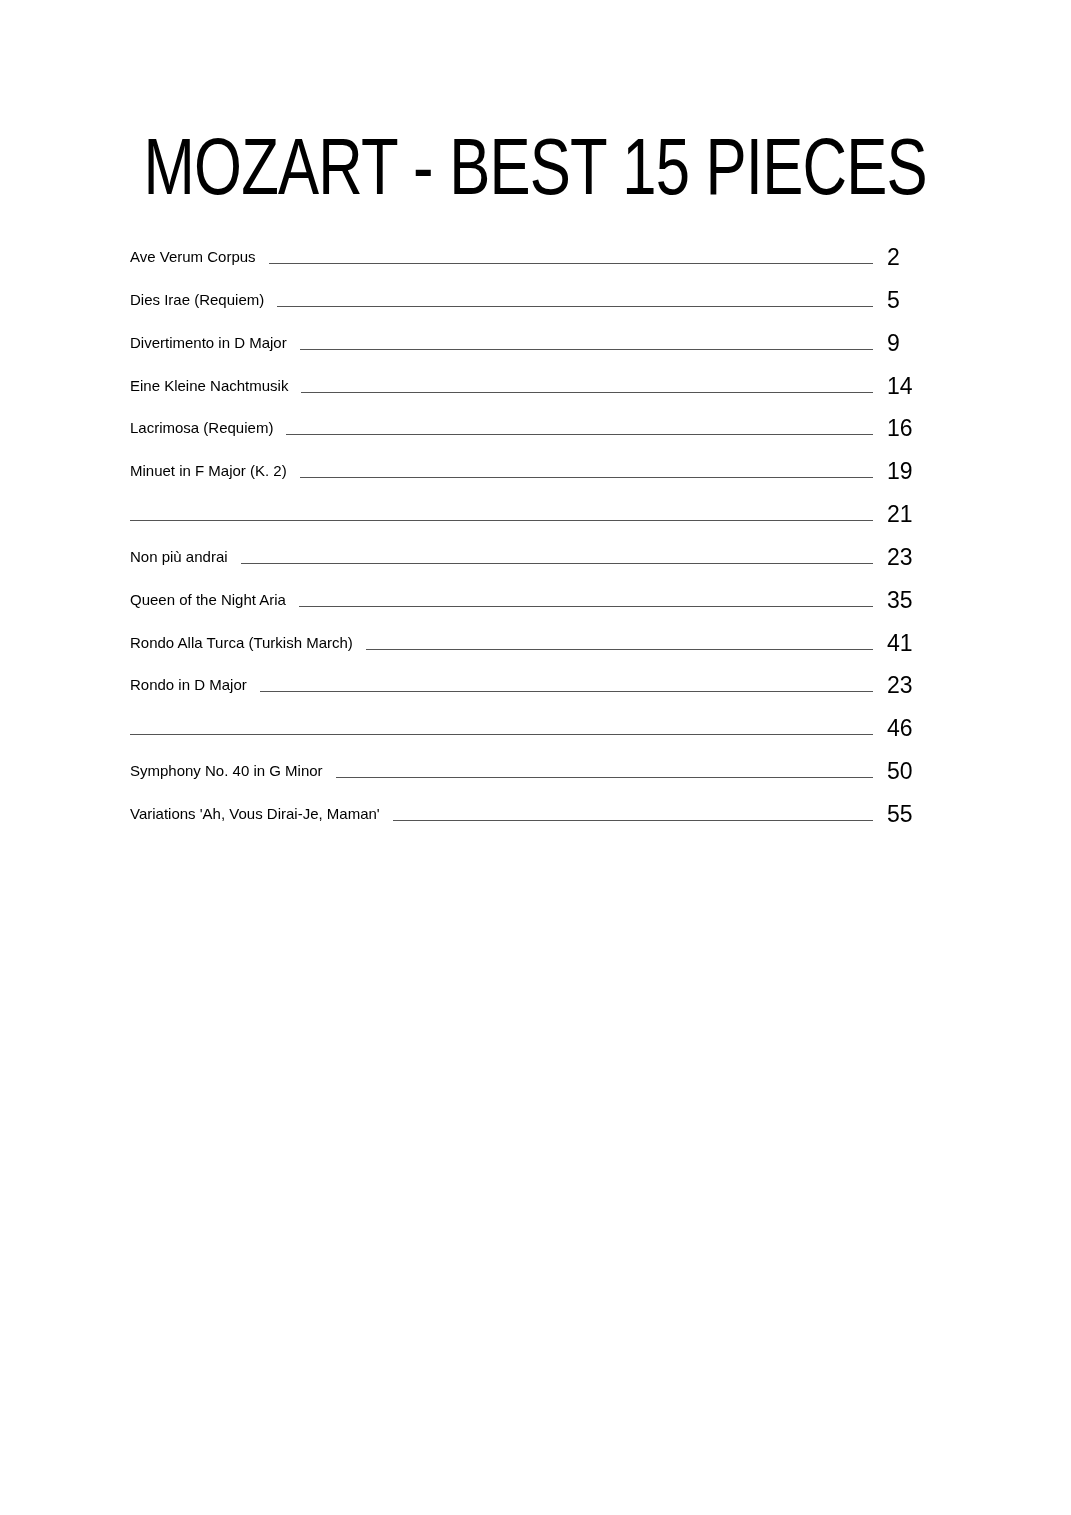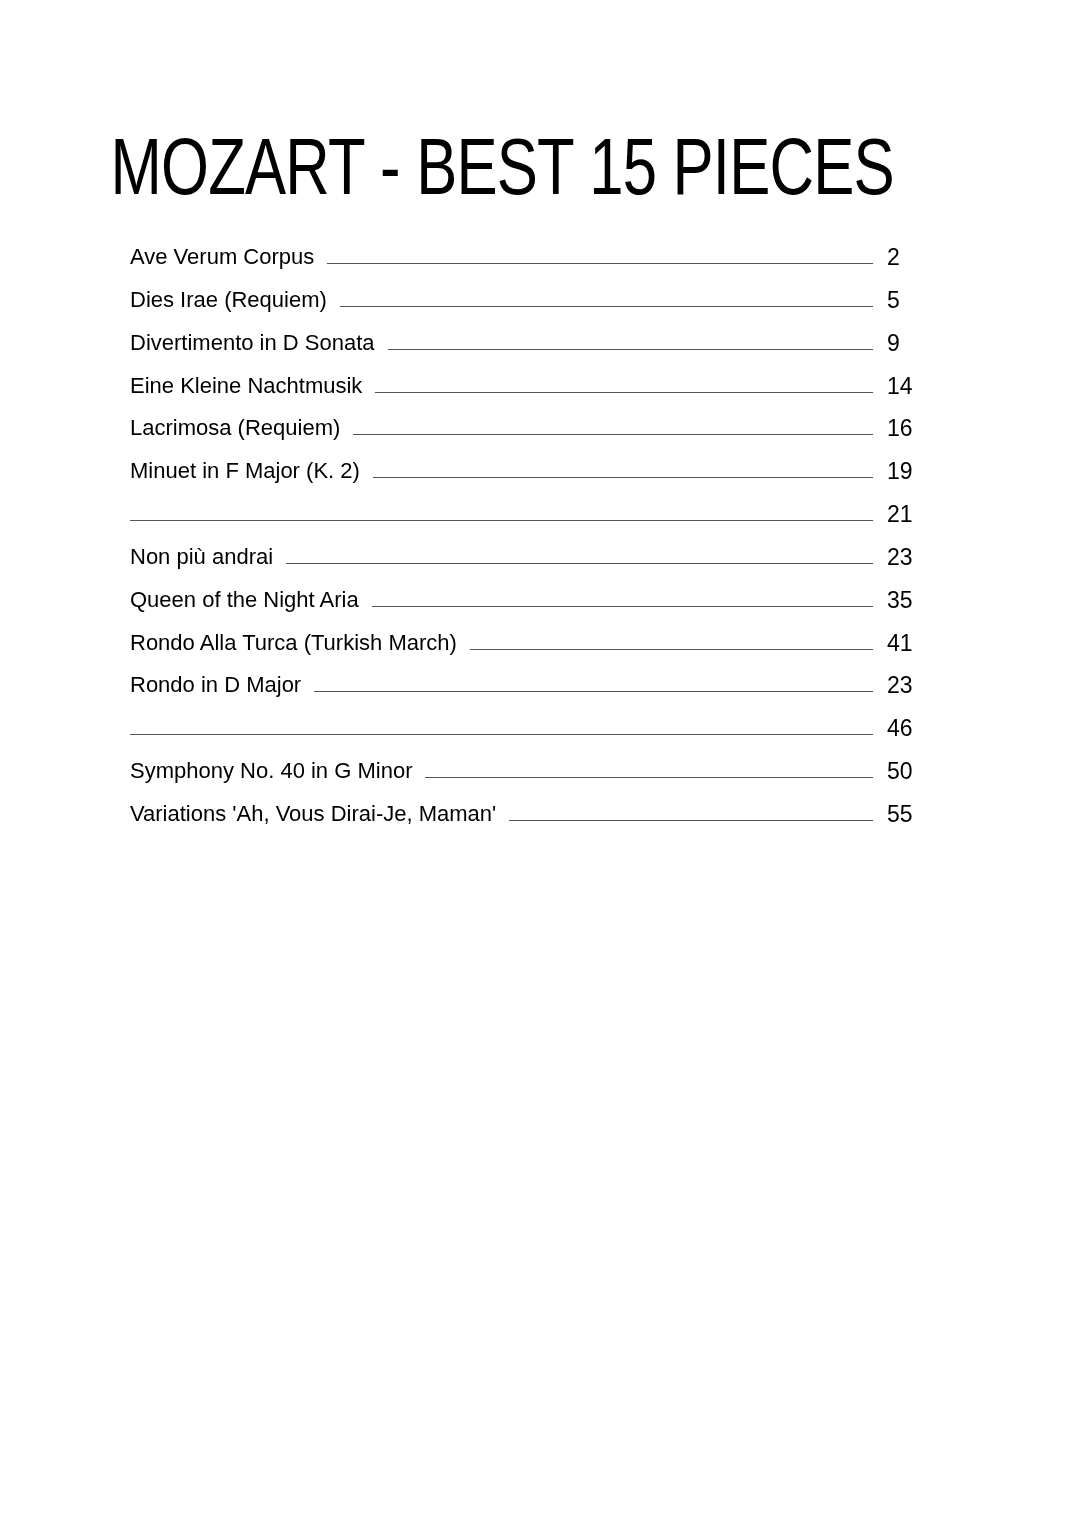--- a/index.html
+++ b/index.html
@@ -21,20 +21,21 @@
       width: 1071px;
       height: 1515px;
       background: #ffffff;
     }
     .title-wrap {
       position: absolute;
       left: 0;
       top: 122px;
       width: 1071px;
       height: 90px;
+      text-align: center;
     }
     .title {
       display: inline-block;
       font-family: "Liberation Sans", sans-serif;
       font-size: 79px;
       line-height: 90px;
       font-weight: normal;
       letter-spacing: -1px;
       transform: scaleX(0.78);
       transform-origin: center center;
@@ -50,21 +51,21 @@
       padding: 0;
       list-style: none;
     }
     .toc-row {
       position: relative;
       height: 42.85px;
       display: flex;
       align-items: flex-start;
     }
     .toc-title {
-      font-size: 22px;
+      font-size: 15px;
       line-height: 42px;
       white-space: nowrap;
       padding-right: 13px;
       flex: 0 0 auto;
     }
     .toc-leader {
       flex: 1 1 auto;
       height: 0;
       border-top: 1.2px solid #555555;
       margin-top: 27px;
@@ -92,21 +93,21 @@
       <span class="toc-title">Ave Verum Corpus</span>
       <span class="toc-leader" style="margin-right:57px;"></span>
       <span class="toc-page">2</span>
     </li>
     <li class="toc-row">
       <span class="toc-title">Dies Irae (Requiem)</span>
       <span class="toc-leader" style="margin-right:57px;"></span>
       <span class="toc-page">5</span>
     </li>
     <li class="toc-row">
-      <span class="toc-title">Divertimento in D Sonata</span>
+      <span class="toc-title">Divertimento in D Major</span>
       <span class="toc-leader" style="margin-right:57px;"></span>
       <span class="toc-page">9</span>
     </li>
     <li class="toc-row">
       <span class="toc-title">Eine Kleine Nachtmusik</span>
       <span class="toc-leader" style="margin-right:57px;"></span>
       <span class="toc-page">14</span>
     </li>
     <li class="toc-row">
       <span class="toc-title">Lacrimosa (Requiem)</span>

